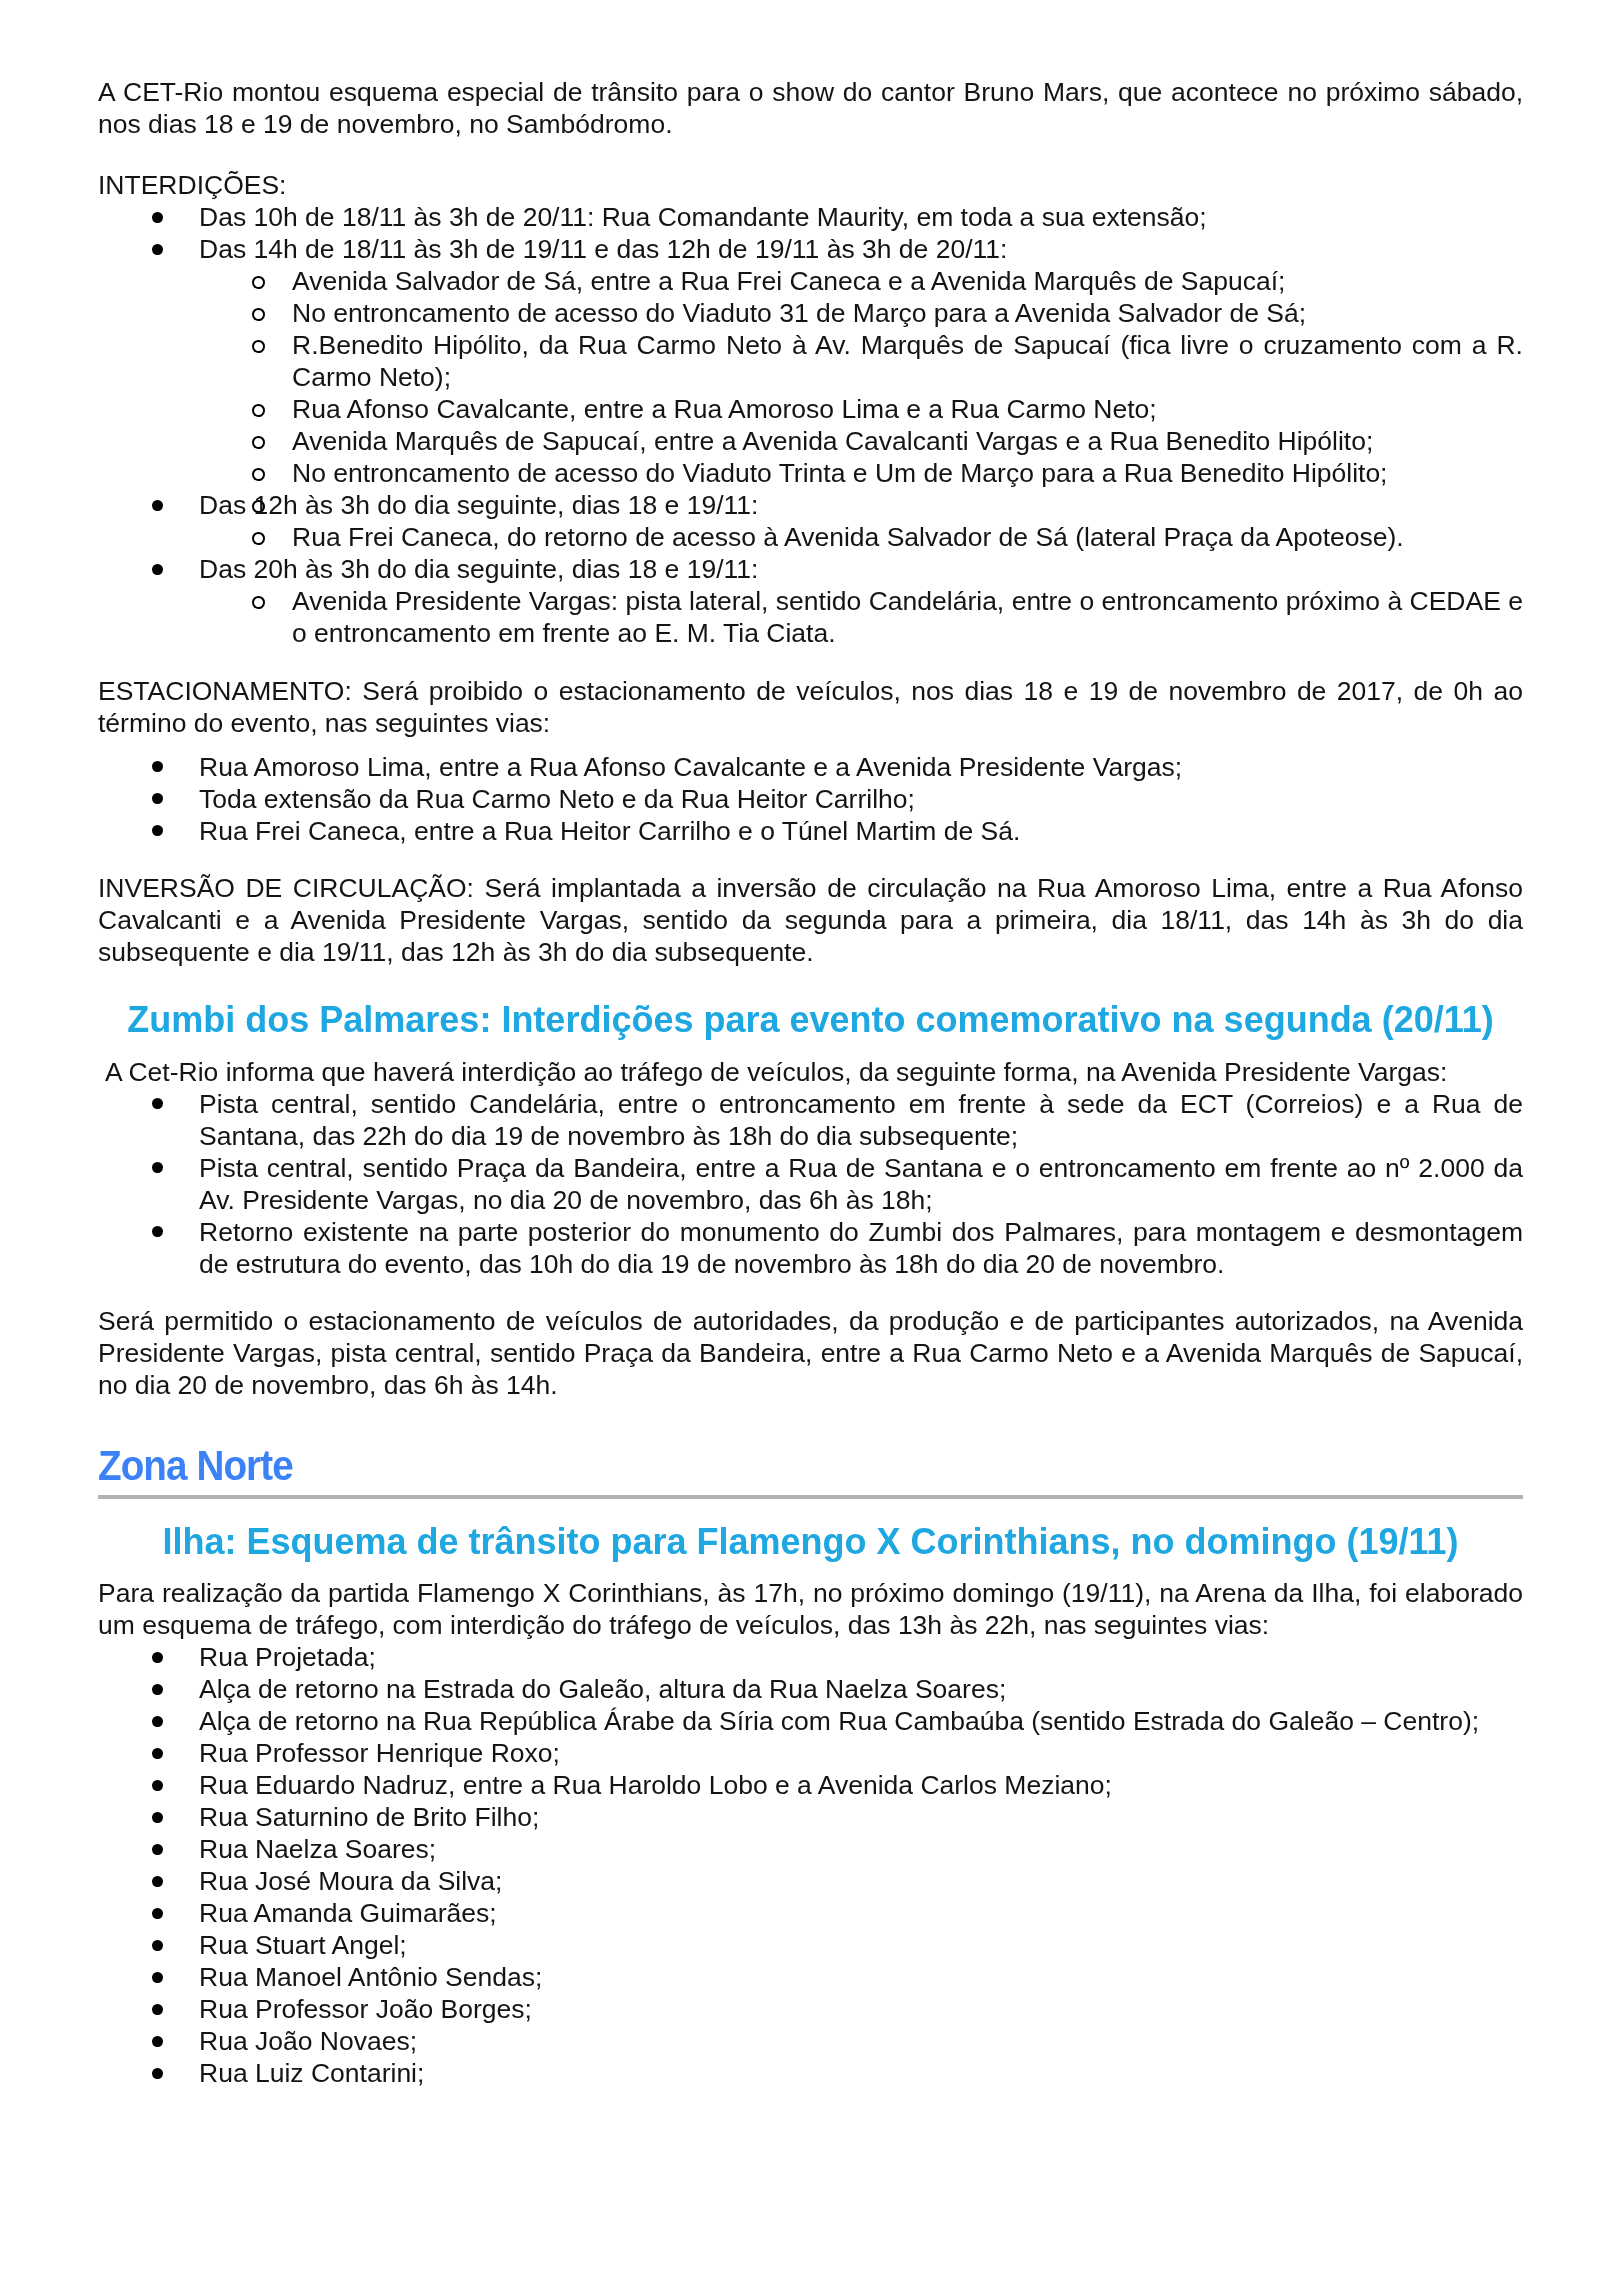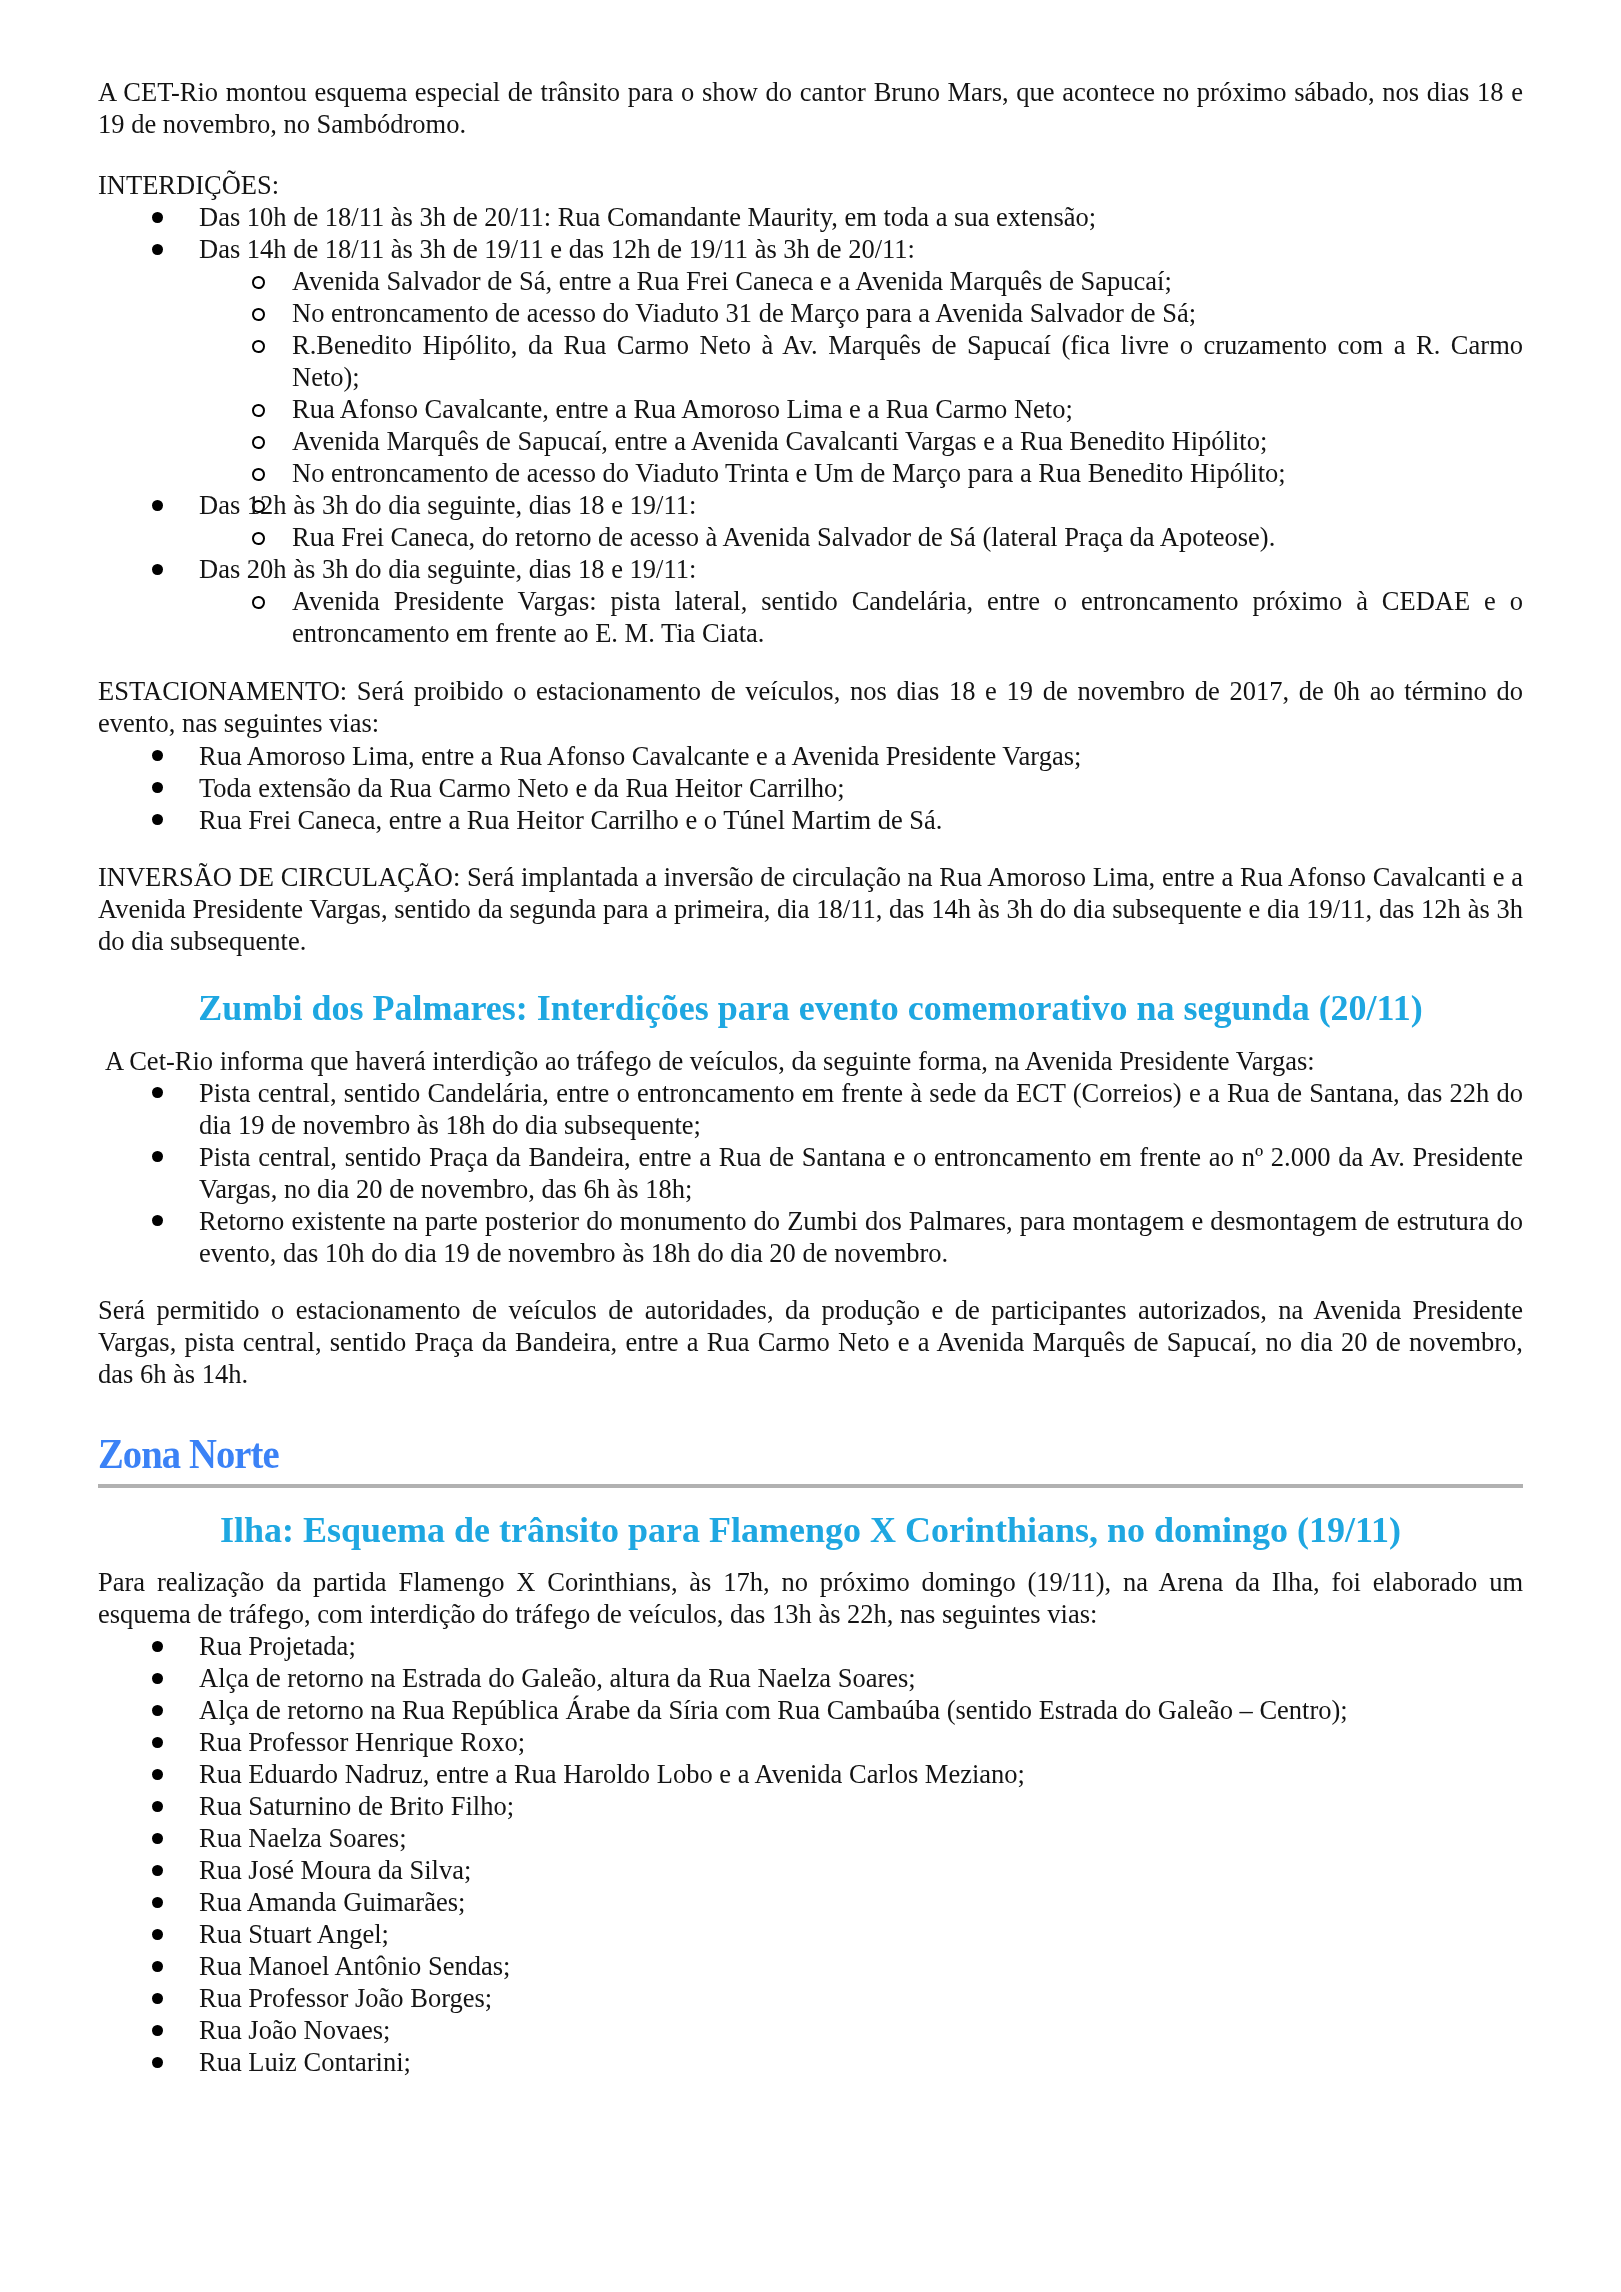--- a/index.html
+++ b/index.html
@@ -3,27 +3,27 @@
 <meta charset="utf-8">
 <style>
   html, body { margin: 0; padding: 0; background: #ffffff; }
   .page {
     width: 1621px;
     min-height: 2293px;
     box-sizing: border-box;
     padding: 76px 98px 39px 98px;
     background: #ffffff;
     color: #141414;
-    font-family: Liberation Serif, serif;
+    font-family: Liberation Sans, sans-serif;
     font-size: 26.5px;
     line-height: 32px;
   }
   p { margin: 0 0 29px 0; text-align: justify; }
   p.tight { margin-bottom: 0; }
-  p.small-gap { margin-bottom: 1px; }
+  p.small-gap { margin-bottom: 12px; }
   p.indent-first { text-indent: 6.9px; }
 
   .blist { margin: 0 0 25.5px 0; }
   .blist.no-gap { margin-bottom: 0; }
   .li1, .li2 { position: relative; text-align: justify; }
   .li1 { padding-left: 101px; }
   .li2 { padding-left: 194px; }
   .m1 {
     position: absolute; left: 54px; top: 10.8px;
     width: 10.8px; height: 10.8px; border-radius: 50%;

